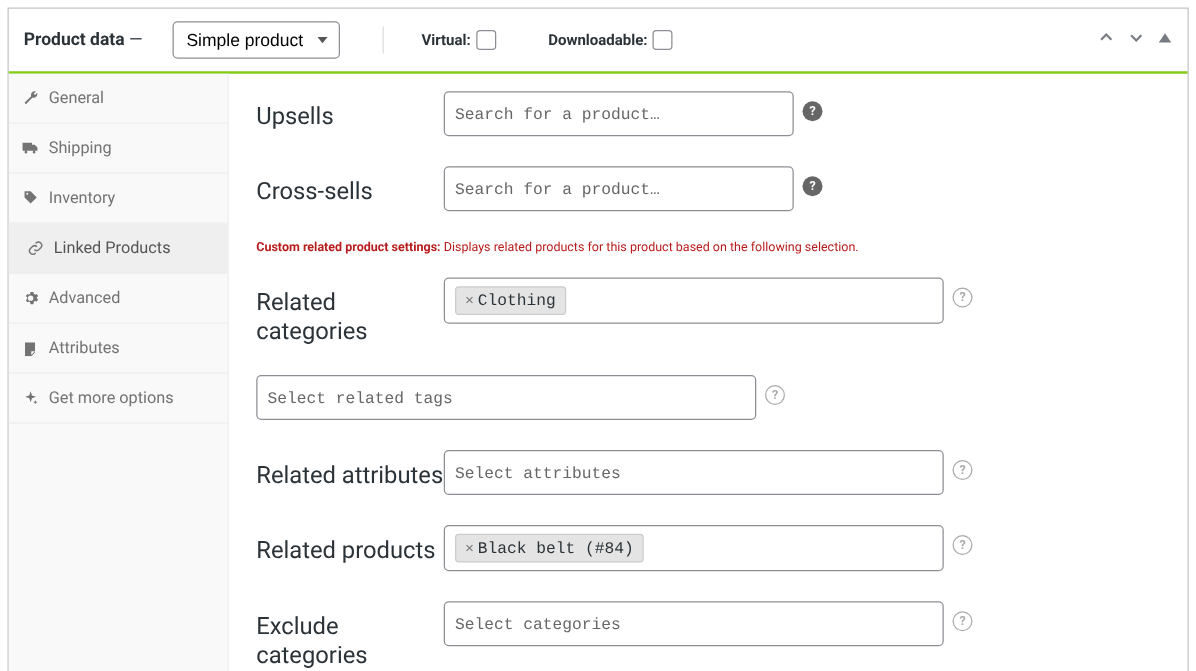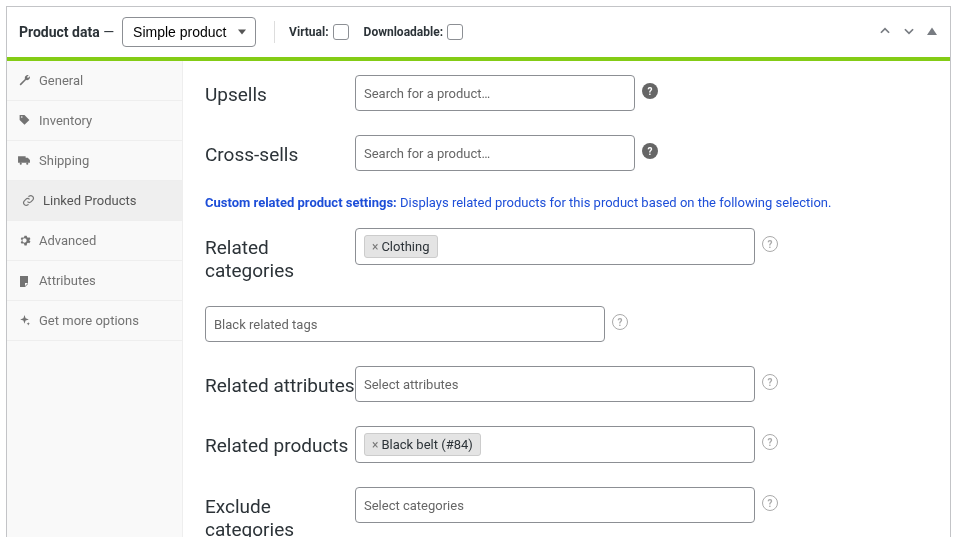--- a/index.html
+++ b/index.html
@@ -12,22 +12,22 @@
 }
 .panel {
   border: 1px solid #c3c4c7;
   background: #fff;
   width: 945px;
 }
 .panel-header {
   display: flex;
   align-items: center;
   padding: 10px 12px;
-  border-bottom: 4px solid #84cc16;
-  gap: 8px;
+  border-bottom: 2px solid #84cc16;
+  gap: 24px;
 }
 .panel-title { font-weight: 700; font-size: 14px; }
 .panel-title .dash { font-weight: 400; }
 .product-type-select {
   height: 30px;
   border: 1px solid #8c8f94;
   border-radius: 4px;
   background: #fff;
   padding: 0 28px 0 10px;
   font-size: 14px;
@@ -40,21 +40,21 @@
   position: absolute;
   right: 10px; top: 50%;
   width: 0; height: 0;
   border-left: 4px solid transparent;
   border-right: 4px solid transparent;
   border-top: 5px solid #555;
   transform: translateY(-50%);
   pointer-events: none;
 }
 .vdiv { width: 1px; height: 22px; background: #ddd; margin: 0 6px 0 10px; }
-.chk-label { font-weight: 700; font-size: 12px; display: flex; align-items: center; gap: 4px; margin-right: 7px; }
+.chk-label { font-weight: 700; font-size: 12px; display: flex; align-items: center; gap: 4px; margin-right: 18px; }
 .chk {
   width: 16px; height: 16px;
   border: 1px solid #8c8f94;
   border-radius: 3px;
   background: #fff;
   appearance: none;
 }
 .header-spacer { flex: 1; }
 .hdr-arrows { display: flex; gap: 10px; color: #787c82; font-size: 13px; align-items: center; }
 .hdr-arrows span { cursor: pointer; }
@@ -97,21 +97,21 @@
   display: flex;
   align-items: flex-start;
   margin-bottom: 24px;
 }
 .row .lbl {
   width: 150px;
   font-size: 19px;
   color: #2c3338;
   padding-top: 8px;
 }
-.field-wrap { width: 400px; position: relative; }
+.field-wrap { width: 400px; position: relative; font-family: Liberation Mono, monospace; }
 .field {
   width: 100%;
   min-height: 36px;
   border: 1px solid #8c8f94;
   border-radius: 4px;
   background: #fff;
   padding: 6px 8px;
   font-size: 13px;
   display: flex;
   align-items: center;
@@ -125,23 +125,23 @@
   width: 16px; height: 16px; border-radius: 50%;
   background: #666; color: #fff; font-size: 10px; font-weight: 700;
   display: inline-flex; align-items: center; justify-content: center;
 }
 .help-circle {
   width: 16px; height: 16px; border-radius: 50%;
   border: 1.5px solid #aaa; color: #aaa; font-size: 10px; font-weight: 700;
   display: inline-flex; align-items: center; justify-content: center;
 }
 .section-desc {
-  font-size: 13px;
+  font-size: 10px;
   margin: 12px 0 18px 0;
-  color: #1d4ed8;
+  color: #b91c1c;
 }
 .section-desc b { font-weight: 700; }
 .tag {
   background: #e4e4e4;
   border: 1px solid #ccc;
   border-radius: 3px;
   padding: 3px 7px;
   font-size: 13px;
   display: inline-flex;
   align-items: center;
@@ -200,35 +200,35 @@
           <svg width="13" height="13" viewBox="0 0 24 24" fill="currentColor">
                 <path d="M22 6c0 3-2.5 5.5-5.5 5.5-.6 0-1.2-.1-1.7-.3L5 21l-2-2 9.8-9.8c-.2-.5-.3-1.1-.3-1.7C12.5 4.5 15 2 18 2c.6 0 1.2.1 1.7.3l-3.2 3.2 2 2 3.2-3.2c.2.5.3 1.1.3 1.7z"></path>
               </svg>
         </span>
         <span>General</span>
       </a>
         </li>
       <li>
           <a href="#">
         <span class="tab-icon">
+          <svg width="14" height="13" viewBox="0 0 24 24" fill="currentColor">
+                <path d="M1 4h14v12H1V4zm14 3h4l4 4v5h-8V7zM6 20a2 2 0 100-4 2 2 0 000 4zm12 0a2 2 0 100-4 2 2 0 000 4z"></path>
+              </svg>
+        </span>
+        <span>Shipping</span>
+      </a>
+        </li>
+      <li>
+          <a href="#">
+        <span class="tab-icon">
           <svg width="13" height="13" viewBox="0 0 24 24" fill="currentColor">
                 <path d="M21 11l-9-9H3v9l9 9 9-9zM7 7a1.5 1.5 0 110-3 1.5 1.5 0 010 3z"></path>
               </svg>
         </span>
         <span>Inventory</span>
-      </a>
-        </li>
-      <li>
-          <a href="#">
-        <span class="tab-icon">
-          <svg width="14" height="13" viewBox="0 0 24 24" fill="currentColor">
-                <path d="M1 4h14v12H1V4zm14 3h4l4 4v5h-8V7zM6 20a2 2 0 100-4 2 2 0 000 4zm12 0a2 2 0 100-4 2 2 0 000 4z"></path>
-              </svg>
-        </span>
-        <span>Shipping</span>
       </a>
         </li>
       <li class="active">
           <a href="#">
         <span class="tab-icon">
           <svg width="13" height="13" viewBox="0 0 24 24" fill="none" stroke="#777" stroke-width="2.2">
                 <path d="M10 14a5 5 0 007 0l3-3a5 5 0 00-7-7l-1 1"></path>
                 <path d="M14 10a5 5 0 00-7 0l-3 3a5 5 0 007 7l1-1"></path>
               </svg>
         </span>
@@ -308,21 +308,21 @@
           </div>
         </div>
         <div class="help-wrap">
             <span class="help-circle">?</span>
           </div>
       </div>
 
       <div class="row">
         <div class="field-wrap">
           <div class="field">
-            <span class="placeholder">Black related tags</span>
+            <span class="placeholder">Select related tags</span>
           </div>
         </div>
         <div class="help-wrap">
             <span class="help-circle">?</span>
           </div>
       </div>
 
       <div class="row">
         <div class="lbl">Related attributes</div>
         <div class="field-wrap">

